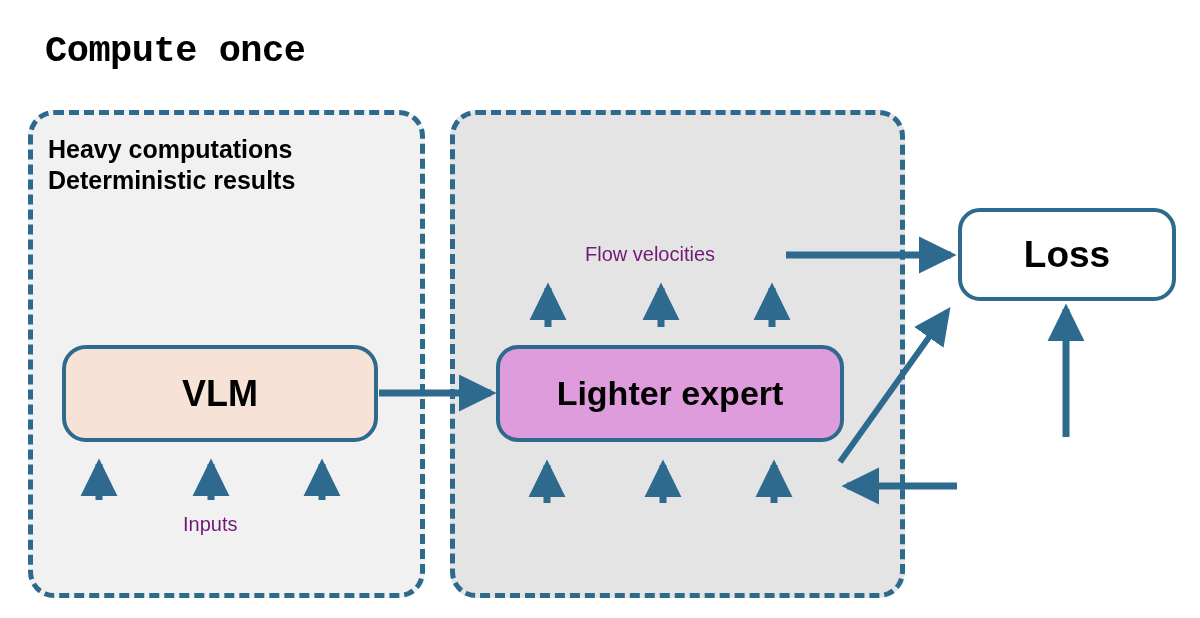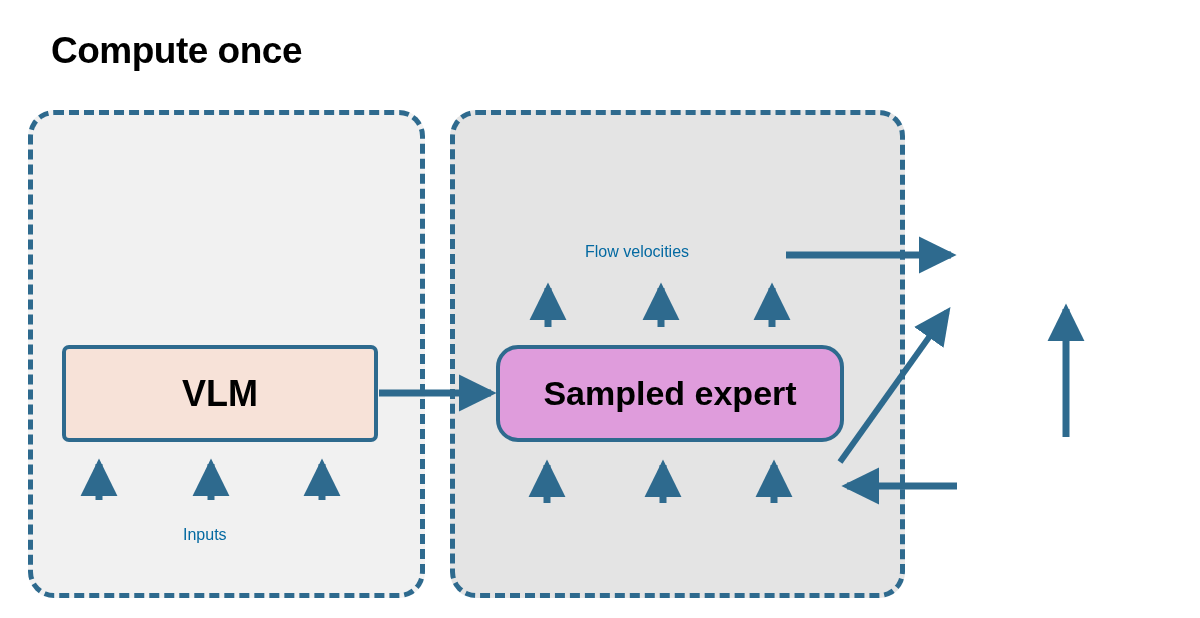--- a/index.html
+++ b/index.html
@@ -27,21 +27,21 @@
 
   
   .heading {
     position: absolute;
     font-weight: bold;
     font-size: 37px;
     color: #000000;
     letter-spacing: -0.5px;
     white-space: nowrap;
   }
-  #heading-once  { left: 51px;  top: 30px; }
+  #heading-once  { left: 45px;  top: 30px; font-family: Liberation Mono, monospace; }
   #heading-times { left: 470px; top: 30px; }
 
   
   .panel {
     position: absolute;
     border: 5px dashed #2E6A8E;
     border-radius: 26px;
     box-sizing: border-box;
   }
   #panel-left  { left: 28px;  top: 110px; width: 397px; height: 488px; background: #F1F1F1; }
@@ -65,21 +65,21 @@
     border: 4px solid #2E6A8E;
     display: flex;
     align-items: center;
     justify-content: center;
     font-weight: bold;
     color: #000000;
     white-space: nowrap;
   }
   #node-vlm {
     left: 62px; top: 345px; width: 316px; height: 97px;
-    border-radius: 7px;
+    border-radius: 24px;
     background: #F7E2D8;
     font-size: 36px;
   }
   #node-action-expert {
     left: 496px; top: 345px; width: 348px; height: 97px;
     border-radius: 22px;
     background: #DF9CDC;
     font-size: 34px;
   }
   #node-loss {
@@ -91,38 +91,42 @@
   #node-actions {
     left: 958px; top: 437px; width: 218px; height: 100px;
     border-radius: 22px;
     background: #C3E6A5;
     font-size: 36px;
   }
 
   
   .small-label {
     position: absolute;
-    font-size: 16px;
-    color: #0369a1;
+    font-size: 20px;
+    color: #701a75;
     white-space: nowrap;
   }
-  #label-inputs        { left: 183px; top: 526px; }
+  #label-inputs        { left: 183px; top: 513px; }
   #label-sampled       { left: 546px; top: 533px; }
   #label-flow          { left: 585px; top: 243px; }
 </style>
 </head>
 <body>
 
 <div id="stage">
 
   <div class="heading" id="heading-once">Compute once</div>
 
   <div class="panel" id="panel-left"></div>
   <div class="panel" id="panel-right"></div>
 
+  <div class="panel-caption" id="caption-left">
+    <div>Heavy computations</div>
+    <div>Deterministic results</div>
+  </div>
   <div class="panel-caption" id="caption-right">
   </div>
 
   <svg class="svg-layer" viewBox="0 0 1200 618">
     <defs>
       <marker id="ah" markerWidth="6" markerHeight="6" refX="4.6" refY="3" orient="auto" markerUnits="strokeWidth">
         <path d="M0,0.35 L5.4,3 L0,5.65 z" fill="#2E6A8E"></path>
       </marker>
       <marker id="ah-thin" markerWidth="7" markerHeight="7" refX="5.2" refY="3.5" orient="auto" markerUnits="strokeWidth">
         <path d="M0,0.5 L6.2,3.5 L0,6.5 z" fill="#2E6A8E"></path>
@@ -163,20 +167,21 @@
       <line x1="957" y1="486" x2="847" y2="486" stroke="#2E6A8E" stroke-width="7" marker-end="url(#ah)"></line>
     </g>
 
     <g>
       <line x1="840" y1="462" x2="947" y2="312" stroke="#2E6A8E" stroke-width="6" marker-end="url(#ah-thin)"></line>
     </g>
   </svg>
 
   <div class="node" id="node-vlm">VLM</div>
 
-  <div class="node" id="node-action-expert">Sampled expert</div>
+  <div class="node" id="node-action-expert">Lighter expert</div>
 
+  <div class="node" id="node-loss">Loss</div>
 
 
   <div class="small-label" id="label-inputs">Inputs</div>
   <div class="small-label" id="label-flow">Flow velocities</div>
 
 </div>
 
 </body></html>

